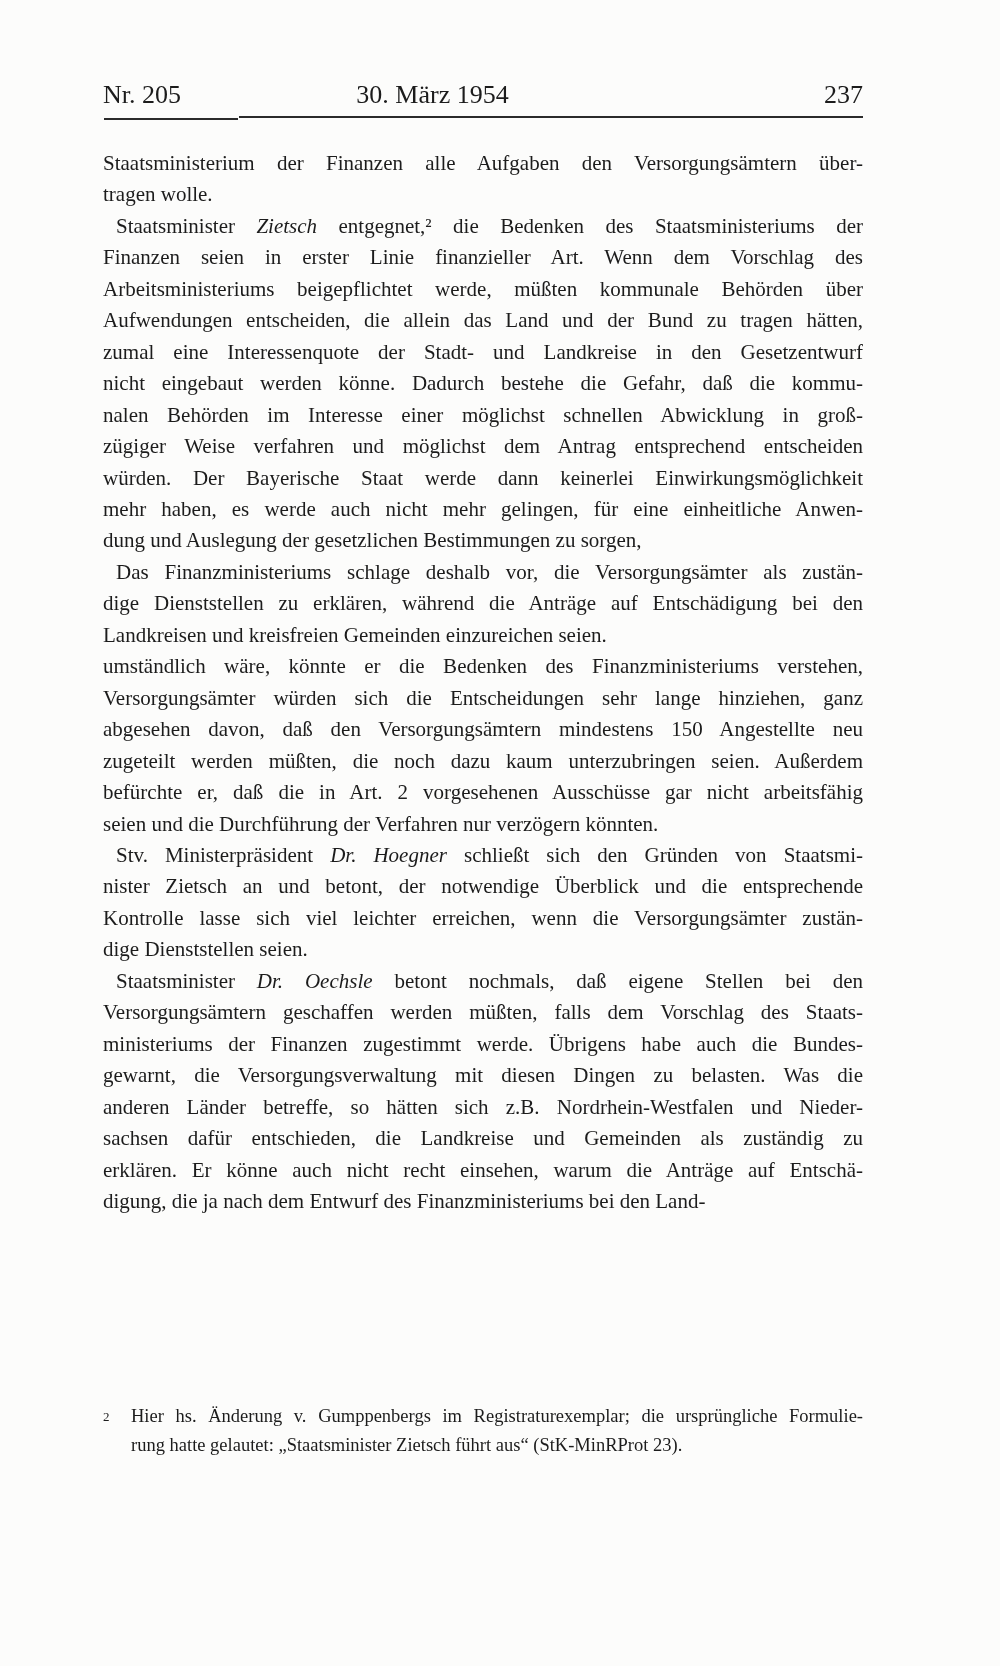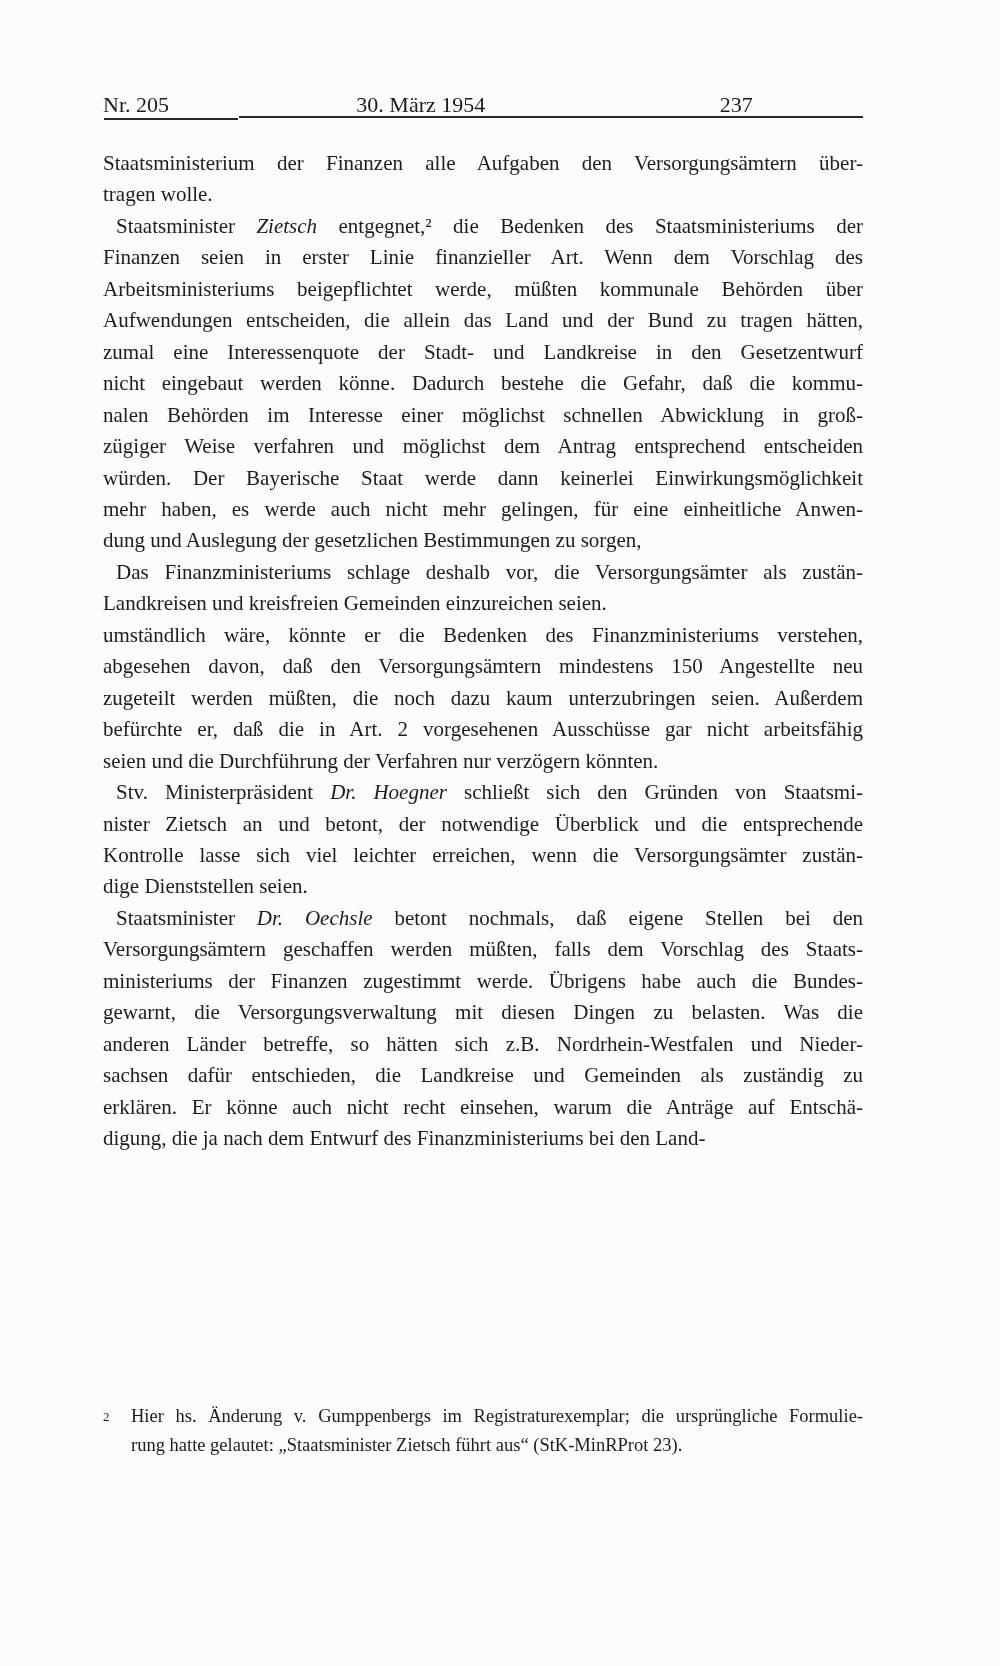--- a/index.html
+++ b/index.html
@@ -10,28 +10,28 @@
     color: var(--ink, #1c1c1c);
   }
   .page {
     position: relative;
     width: 1000px; height: 1666px;
     overflow: hidden;
   }
   
   .running-head {
     position: absolute;
-    top: 92px; left: 103px; width: 760px;
+    top: 82px; left: 103px; width: 760px;
     display: flex; align-items: baseline;
-    font-size: 22px; line-height: 26px;
+    font-size: 26px; line-height: 26px;
   }
   .running-head .cell { flex: 1 1 0; }
   .rh-left   { text-align: left; }
   .rh-center { text-align: left; }
-  .rh-right  { text-align: center; }
+  .rh-right  { text-align: right; }
   
   .head-rule { position: absolute; top: 115px; left: 103px; width: 760px; height: 6px; }
   .head-rule .seg-a {
     position: absolute; left: 1px; top: 3px; width: 134px; height: 2px;
     background: var(--rule, #2b2b2b);
   }
   .head-rule .seg-b {
     position: absolute; left: 136px; top: 1px; width: 624px; height: 2px;
     background: var(--rule, #2b2b2b);
   }
@@ -89,24 +89,26 @@
         <div class="text-line">zumal eine Interessenquote der Stadt- und Landkreise in den Gesetzentwurf</div>
         <div class="text-line">nicht eingebaut werden könne. Dadurch bestehe die Gefahr, daß die kommu-</div>
         <div class="text-line">nalen Behörden im Interesse einer möglichst schnellen Abwicklung in groß-</div>
         <div class="text-line">zügiger Weise verfahren und möglichst dem Antrag entsprechend entscheiden</div>
         <div class="text-line">würden. Der Bayerische Staat werde dann keinerlei Einwirkungsmöglichkeit</div>
         <div class="text-line">mehr haben, es werde auch nicht mehr gelingen, für eine einheitliche Anwen-</div>
         <div class="text-line last">dung und Auslegung der gesetzlichen Bestimmungen zu sorgen,</div>
       </div>
       <div class="paragraph">
         <div class="text-line indent">Das Finanzministeriums schlage deshalb vor, die Versorgungsämter als zustän-</div>
+        <div class="text-line">dige Dienststellen zu erklären, während die Anträge auf Entschädigung bei den</div>
         <div class="text-line last">Landkreisen und kreisfreien Gemeinden einzureichen seien.</div>
       </div>
       <div class="paragraph">
         <div class="text-line">umständlich wäre, könnte er die Bedenken des Finanzministeriums verstehen,</div>
+        <div class="text-line">Versorgungsämter würden sich die Entscheidungen sehr lange hinziehen, ganz</div>
         <div class="text-line">abgesehen davon, daß den Versorgungsämtern mindestens 150 Angestellte neu</div>
         <div class="text-line">zugeteilt werden müßten, die noch dazu kaum unterzubringen seien. Außerdem</div>
         <div class="text-line">befürchte er, daß die in Art. 2 vorgesehenen Ausschüsse gar nicht arbeitsfähig</div>
         <div class="text-line last">seien und die Durchführung der Verfahren nur verzögern könnten.</div>
       </div>
       <div class="paragraph">
         <div class="text-line indent">Stv. Ministerpräsident <i>Dr. Hoegner</i> schließt sich den Gründen von Staatsmi-</div>
         <div class="text-line">nister Zietsch an und betont, der notwendige Überblick und die entsprechende</div>
         <div class="text-line">Kontrolle lasse sich viel leichter erreichen, wenn die Versorgungsämter zustän-</div>
         <div class="text-line last">dige Dienststellen seien.</div>

